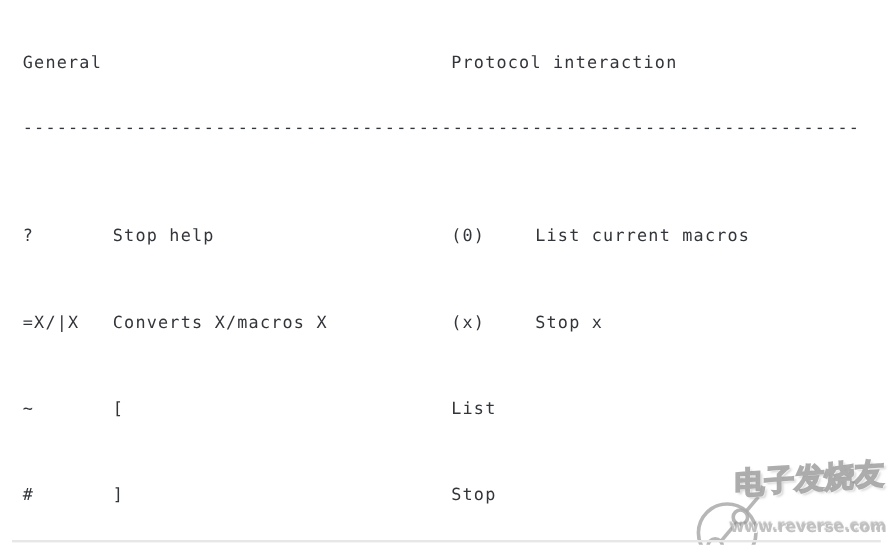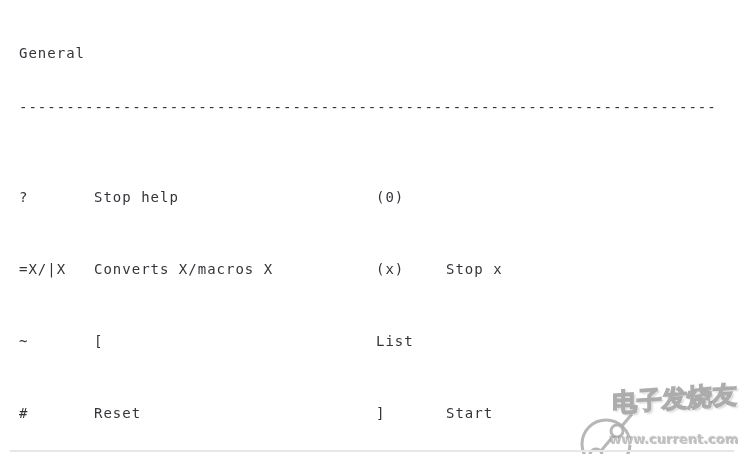--- a/index.html
+++ b/index.html
@@ -70,47 +70,48 @@
     height: 2px;
     background: #e7e7e7;
   }
 </style>
 </head>
 <body>
 
 <div class="screen">
   <div class="line header-line">
     <span class="hcell">General</span>
+    <span class="hcell">Protocol interaction</span>
   </div>
   <div class="line">--------------------------------------------------------------------------</div>
   <div id="rows">
   <div class="line row">
     <span class="cell">?</span>
     <span class="cell">Stop help</span>
     <span class="cell">(0)</span>
+    <span class="cell">List current macros</span>
   </div>
 
   <div class="line row">
     <span class="cell">=X/|X</span>
     <span class="cell">Converts X/macros X</span>
     <span class="cell">(x)</span>
     <span class="cell">Stop x</span>
   </div>
 
   <div class="line row">
     <span class="cell">~</span>
     <span class="cell">[</span>
     <span class="cell">List</span>
   </div>
 
   <div class="line row">
     <span class="cell">#</span>
-    <span class="cell">Reset</span>
     <span class="cell">]</span>
-    <span class="cell">Start</span>
+    <span class="cell">Stop</span>
   </div>
 
   
 
   
 
   
 
   
 
@@ -146,16 +147,16 @@
 <div class="watermark">
   <svg class="wm-logo" width="70" height="72" viewBox="0 0 70 72">
     <g stroke="rgba(170,170,170,0.85)" fill="rgba(255,255,255,0.55)">
       <circle cx="30" cy="44" r="24" stroke-width="3"></circle>
       <line x1="24" y1="52" x2="56" y2="14" stroke-width="3" fill="none"></line>
       <circle cx="20" cy="55" r="6" stroke-width="3" fill="#ffffff"></circle>
       <circle cx="41" cy="31" r="6" stroke-width="3" fill="#ffffff"></circle>
     </g>
   </svg>
   <div class="wm-cn">电子发烧友</div>
-  <div class="wm-url">www.current.com</div>
+  <div class="wm-url">www.reverse.com</div>
 </div>
 
 <div class="bottom-line"></div>
 
 </body></html>

